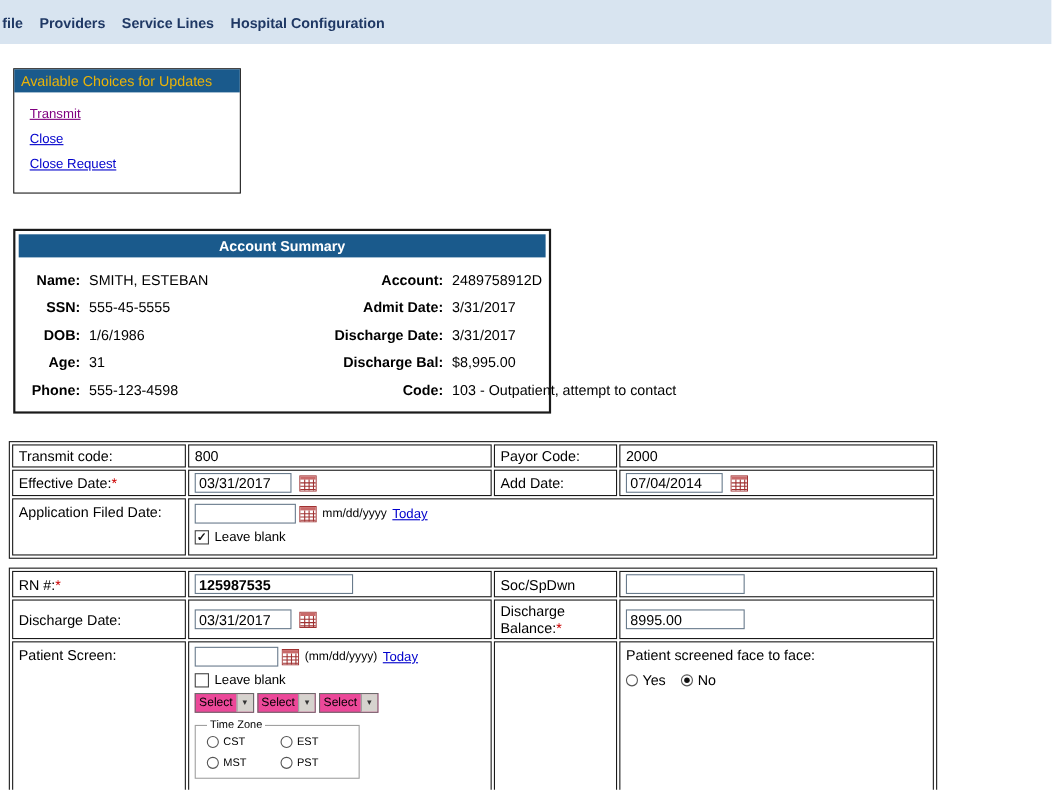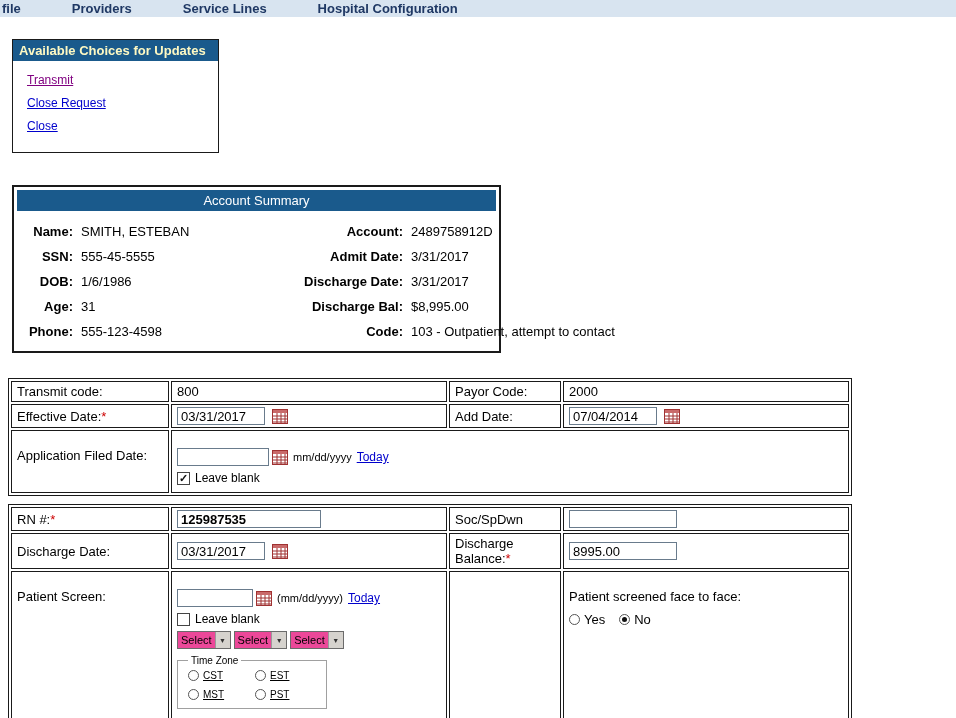--- a/index.html
+++ b/index.html
@@ -3,41 +3,41 @@
 <meta charset="utf-8">
 <style>
   * { box-sizing: border-box; }
   html,body { margin:0; padding:0; }
   body {
     width:956px; height:718px; overflow:hidden;
     background:#ffffff; color:#000;
     font-family:"Liberation Sans", sans-serif; font-size:13px;
   }
   
-  .navbar { height:17px; background:#d8e4f0; display:flex; align-items:center; gap:51px; padding-left:2px; }
+  .navbar { height:40px; background:#d8e4f0; display:flex; align-items:center; gap:15px; padding-left:2px; }
   .nav-link { color:#1f3864; font-weight:bold; font-size:13px; text-decoration:none; cursor:pointer; }
   
   .choices { margin:22px 0 0 12px; width:207px; border:1px solid #1a1a1a; background:#fff; }
-  .choices-header { background:#1a5a8c; color:#fef9c3; font-weight:bold; font-size:13px; padding:3px 6px; }
+  .choices-header { background:#1a5a8c; color:#eab308; font-weight:normal; font-size:13px; padding:3px 6px; }
   .choices-body { padding:12px 0 10px 14px; }
   .clink { display:block; color:#0000cc; text-decoration:underline; font-size:12px; line-height:15px; margin-bottom:8px; cursor:pointer; }
   .clink.visited { color:#800080; }
   
   .summary { margin:32px 0 0 12px; width:489px; border:2px solid #1a1a1a; padding:3px; background:#fff; }
-  .summary-header { background:#1a5a8c; color:#fff; font-weight:normal; text-align:center; font-size:13px; padding:3px 0; }
+  .summary-header { background:#1a5a8c; color:#fff; font-weight:bold; text-align:center; font-size:13px; padding:3px 0; }
   .summary-body { padding:8px 0 4px 0; }
   .srow { display:grid; grid-template-columns:56px 168px 150px 1fr; column-gap:6px; height:25px; align-items:center; font-size:13px; }
   .slabel { font-weight:bold; text-align:right; white-space:nowrap; }
   .sval { text-align:left; white-space:nowrap; padding-left:2px; }
   
   .form-table { border-collapse:separate; border-spacing:2px; border:1px solid #1a1a1a; background:#fff; margin-left:8px; width:844px; table-layout:fixed; }
   .form-table td { border:1px solid #1a1a1a; padding:2px 5px; height:20px; vertical-align:middle; font-size:13px; background:#fff; }
   .t1 { margin-top:25px; }
   .t2 { margin-top:8px; }
-  td.top { vertical-align:top; padding-top:17px; }
+  td.top { vertical-align:top; padding-top:4px; }
   tr.prow td { height:150px; }
   .req { color:#cc0000; }
   .tb { border:1px solid #697b8c; height:18px; padding:0 3px; font-family:"Liberation Sans", sans-serif; font-size:13px; vertical-align:middle; background:#fff; }
   .w100 { width:88px; } .w96 { width:92px; } .w152 { width:144px;font-weight:bold; } .w108 { width:108px; } .w76 { width:76px; }
   .cal { display:inline-block; vertical-align:middle; margin-left:3px; line-height:0; cursor:pointer; }
   .hint { font-size:11px; margin-left:5px; }
   .today { color:#0000cc; text-decoration:underline; cursor:pointer; font-size:12px; margin-left:5px; }
   .line { display:flex; align-items:center; margin-bottom:5px; }
   .small { font-size:12px; }
   
@@ -49,39 +49,39 @@
   .radio.checked::after { content:""; position:absolute; left:2px; top:2px; width:5px; height:5px; border-radius:50%; background:#111; }
   label.opt { display:inline-flex; align-items:center; cursor:pointer; }
   
   .select { display:inline-flex; align-items:stretch; border:1px solid #6b6b6b; background:#ec4899; height:18px; margin-right:3px; font-size:11px; cursor:pointer;text-align:center; }
   .select-text { padding:2px 3px 0 3px; min-width:30px; }
   .select-arrow { width:15px; background:#d6d3ce; border-left:1px solid #9a9a9a; display:flex; align-items:center; justify-content:center; font-size:7px; color:#333; }
   
   .tz { width:150px; border:1px solid #a0a0a0; margin:6px 0 0 0; padding:2px 4px 8px 10px; }
   .tz legend { font-size:10px; padding:0 3px; }
   .tz-grid { display:grid; grid-template-columns:1fr 1fr; row-gap:8px; margin-top:2px; }
-  .tz-opt { font-size:10px; display:flex; align-items:flex-start; cursor:pointer;text-decoration:underline; }
+  .tz-opt { font-size:10px; display:flex; align-items:flex-start; cursor:pointer; }
   .screened-radios { display:flex; align-items:center; gap:14px; margin-top:8px; }
 </style>
 </head>
 <body>
 
 <div class="navbar">
   <a class="nav-link">file</a>
   <a class="nav-link">Providers</a>
   <a class="nav-link">Service Lines</a>
   <a class="nav-link">Hospital Configuration</a>
 </div>
 
 <div class="choices">
   <div class="choices-header">Available Choices for Updates</div>
   <div class="choices-body">
     <a class="clink visited">Transmit</a>
+    <a class="clink">Close</a>
     <a class="clink">Close Request</a>
-    <a class="clink">Close</a>
   </div>
 </div>
 
 <div class="summary">
   <div class="summary-header">Account Summary</div>
   <div class="summary-body">
     <div class="srow">
       <span class="slabel">Name:</span>
       <span class="sval">SMITH, ESTEBAN</span>
       <span class="slabel">Account:</span>

